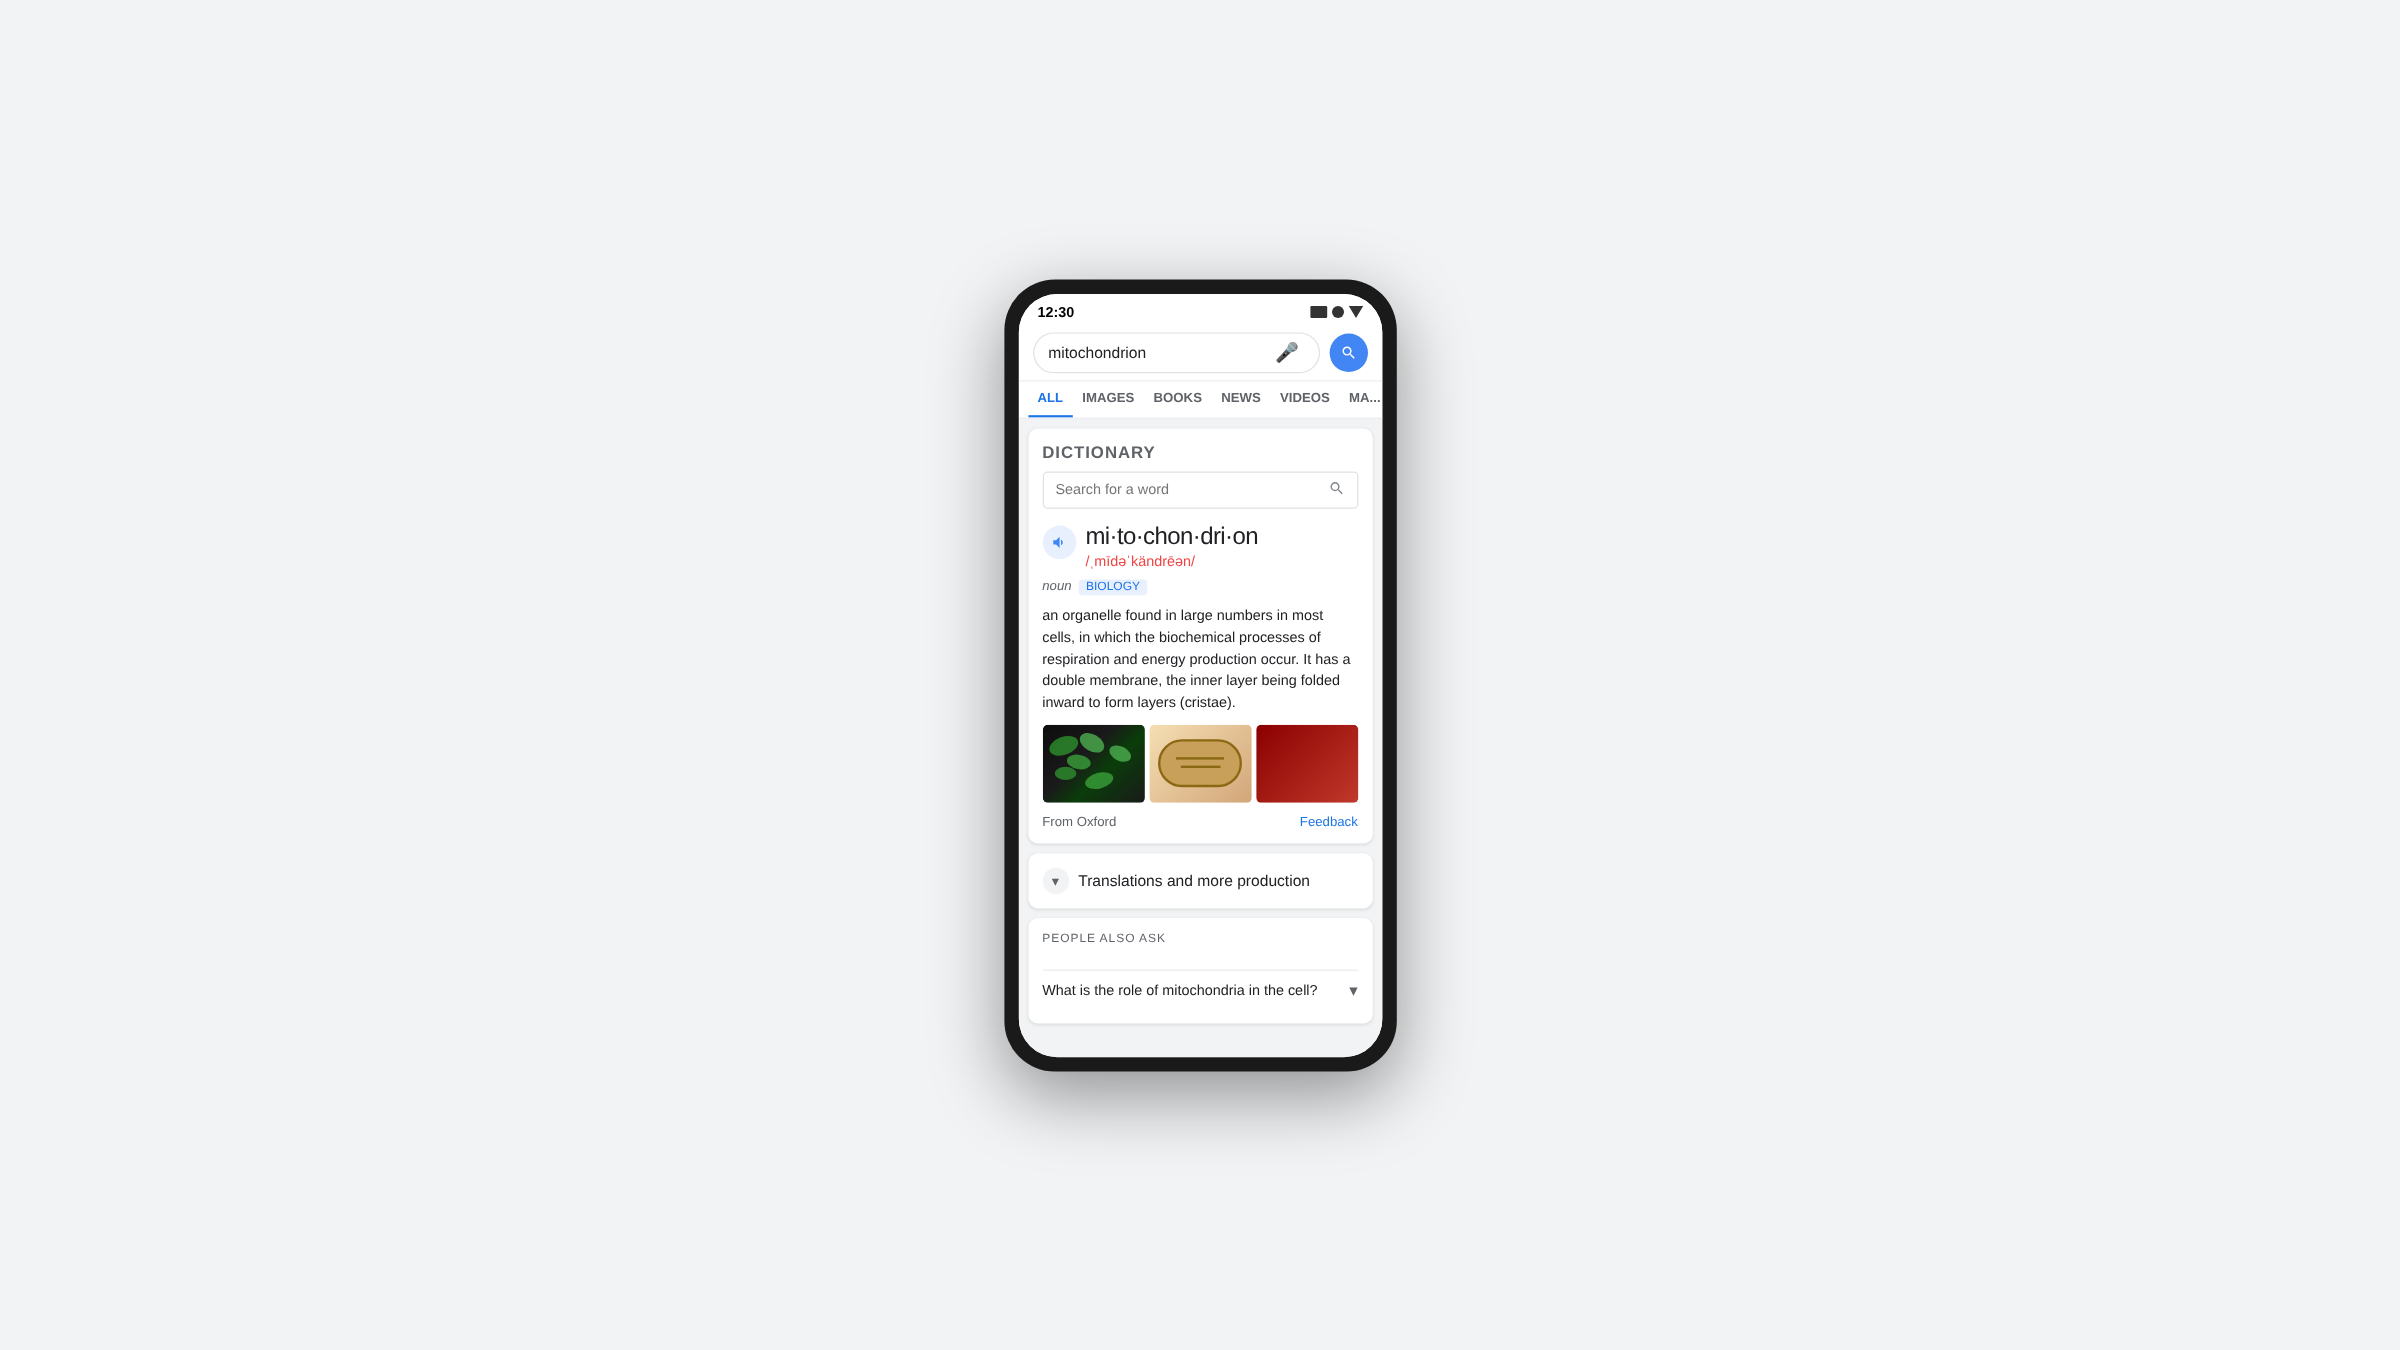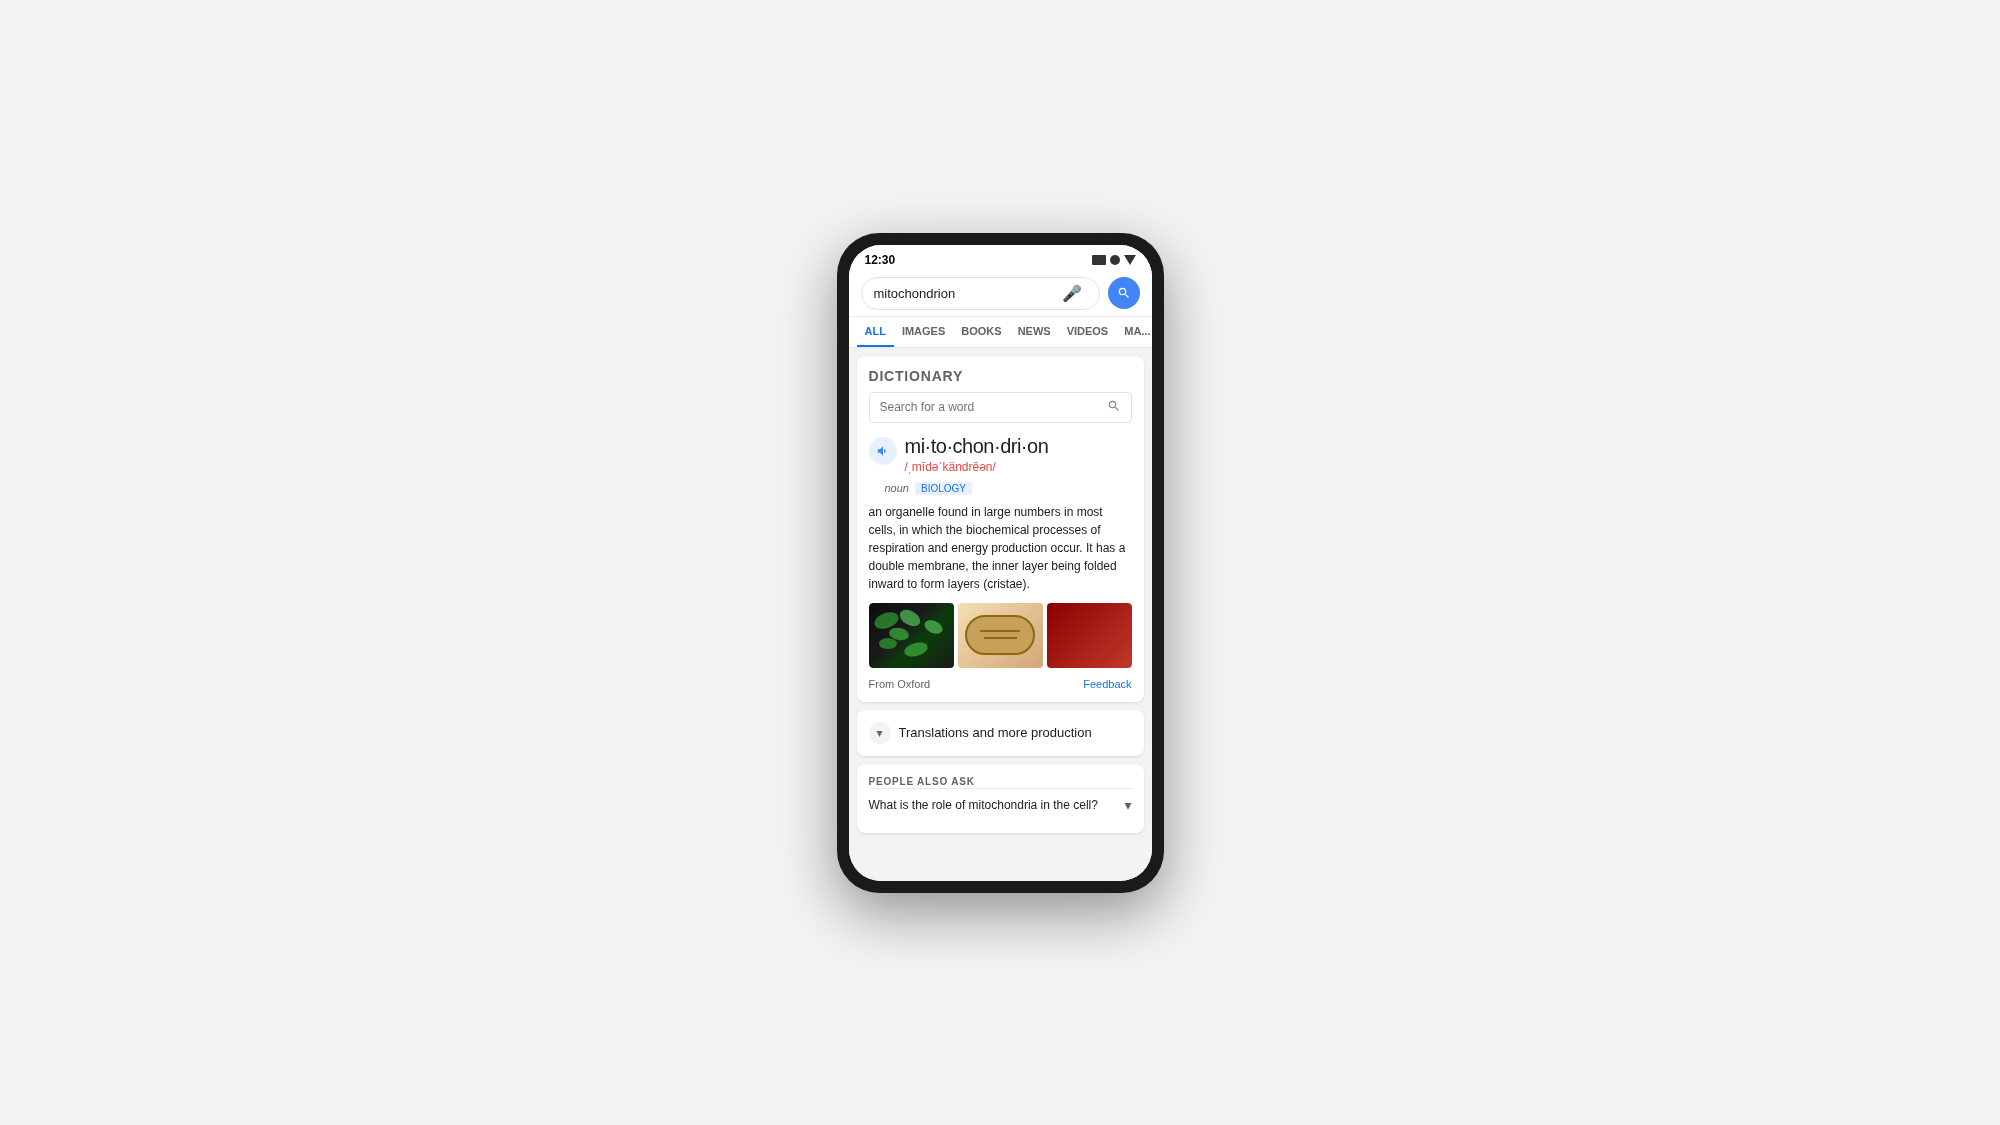--- a/index.html
+++ b/index.html
@@ -269,21 +269,20 @@
       display: flex;
       gap: 6px;
       align-items: center;
       margin: 8px 0;
     }
 
     .tag-noun {
       font-size: 11px;
       color: #5f6368;
       font-style: italic;
-      margin-left: 16px;
     }
 
     .tag-biology {
       background: #e8f0fe;
       color: #1a73e8;
       font-size: 10px;
       padding: 1px 6px;
       border-radius: 3px;
       font-weight: 500;
     }
@@ -414,24 +413,24 @@
     .people-ask {
       background: #fff;
       margin: 0 8px 8px;
       border-radius: 8px;
       padding: 12px;
       box-shadow: 0 1px 3px rgba(0,0,0,0.1);
     }
 
     .people-ask-label {
       font-size: 10px;
-      font-weight: 700;
+      font-weight: 400;
       color: #5f6368;
       letter-spacing: 0.8px;
-      margin-bottom: 1px;
+      margin-bottom: 20px;
     }
 
     .ask-item {
       display: flex;
       justify-content: space-between;
       align-items: center;
       padding: 8px 0;
       border-top: 1px solid #e8eaed;
       cursor: pointer;
     }

